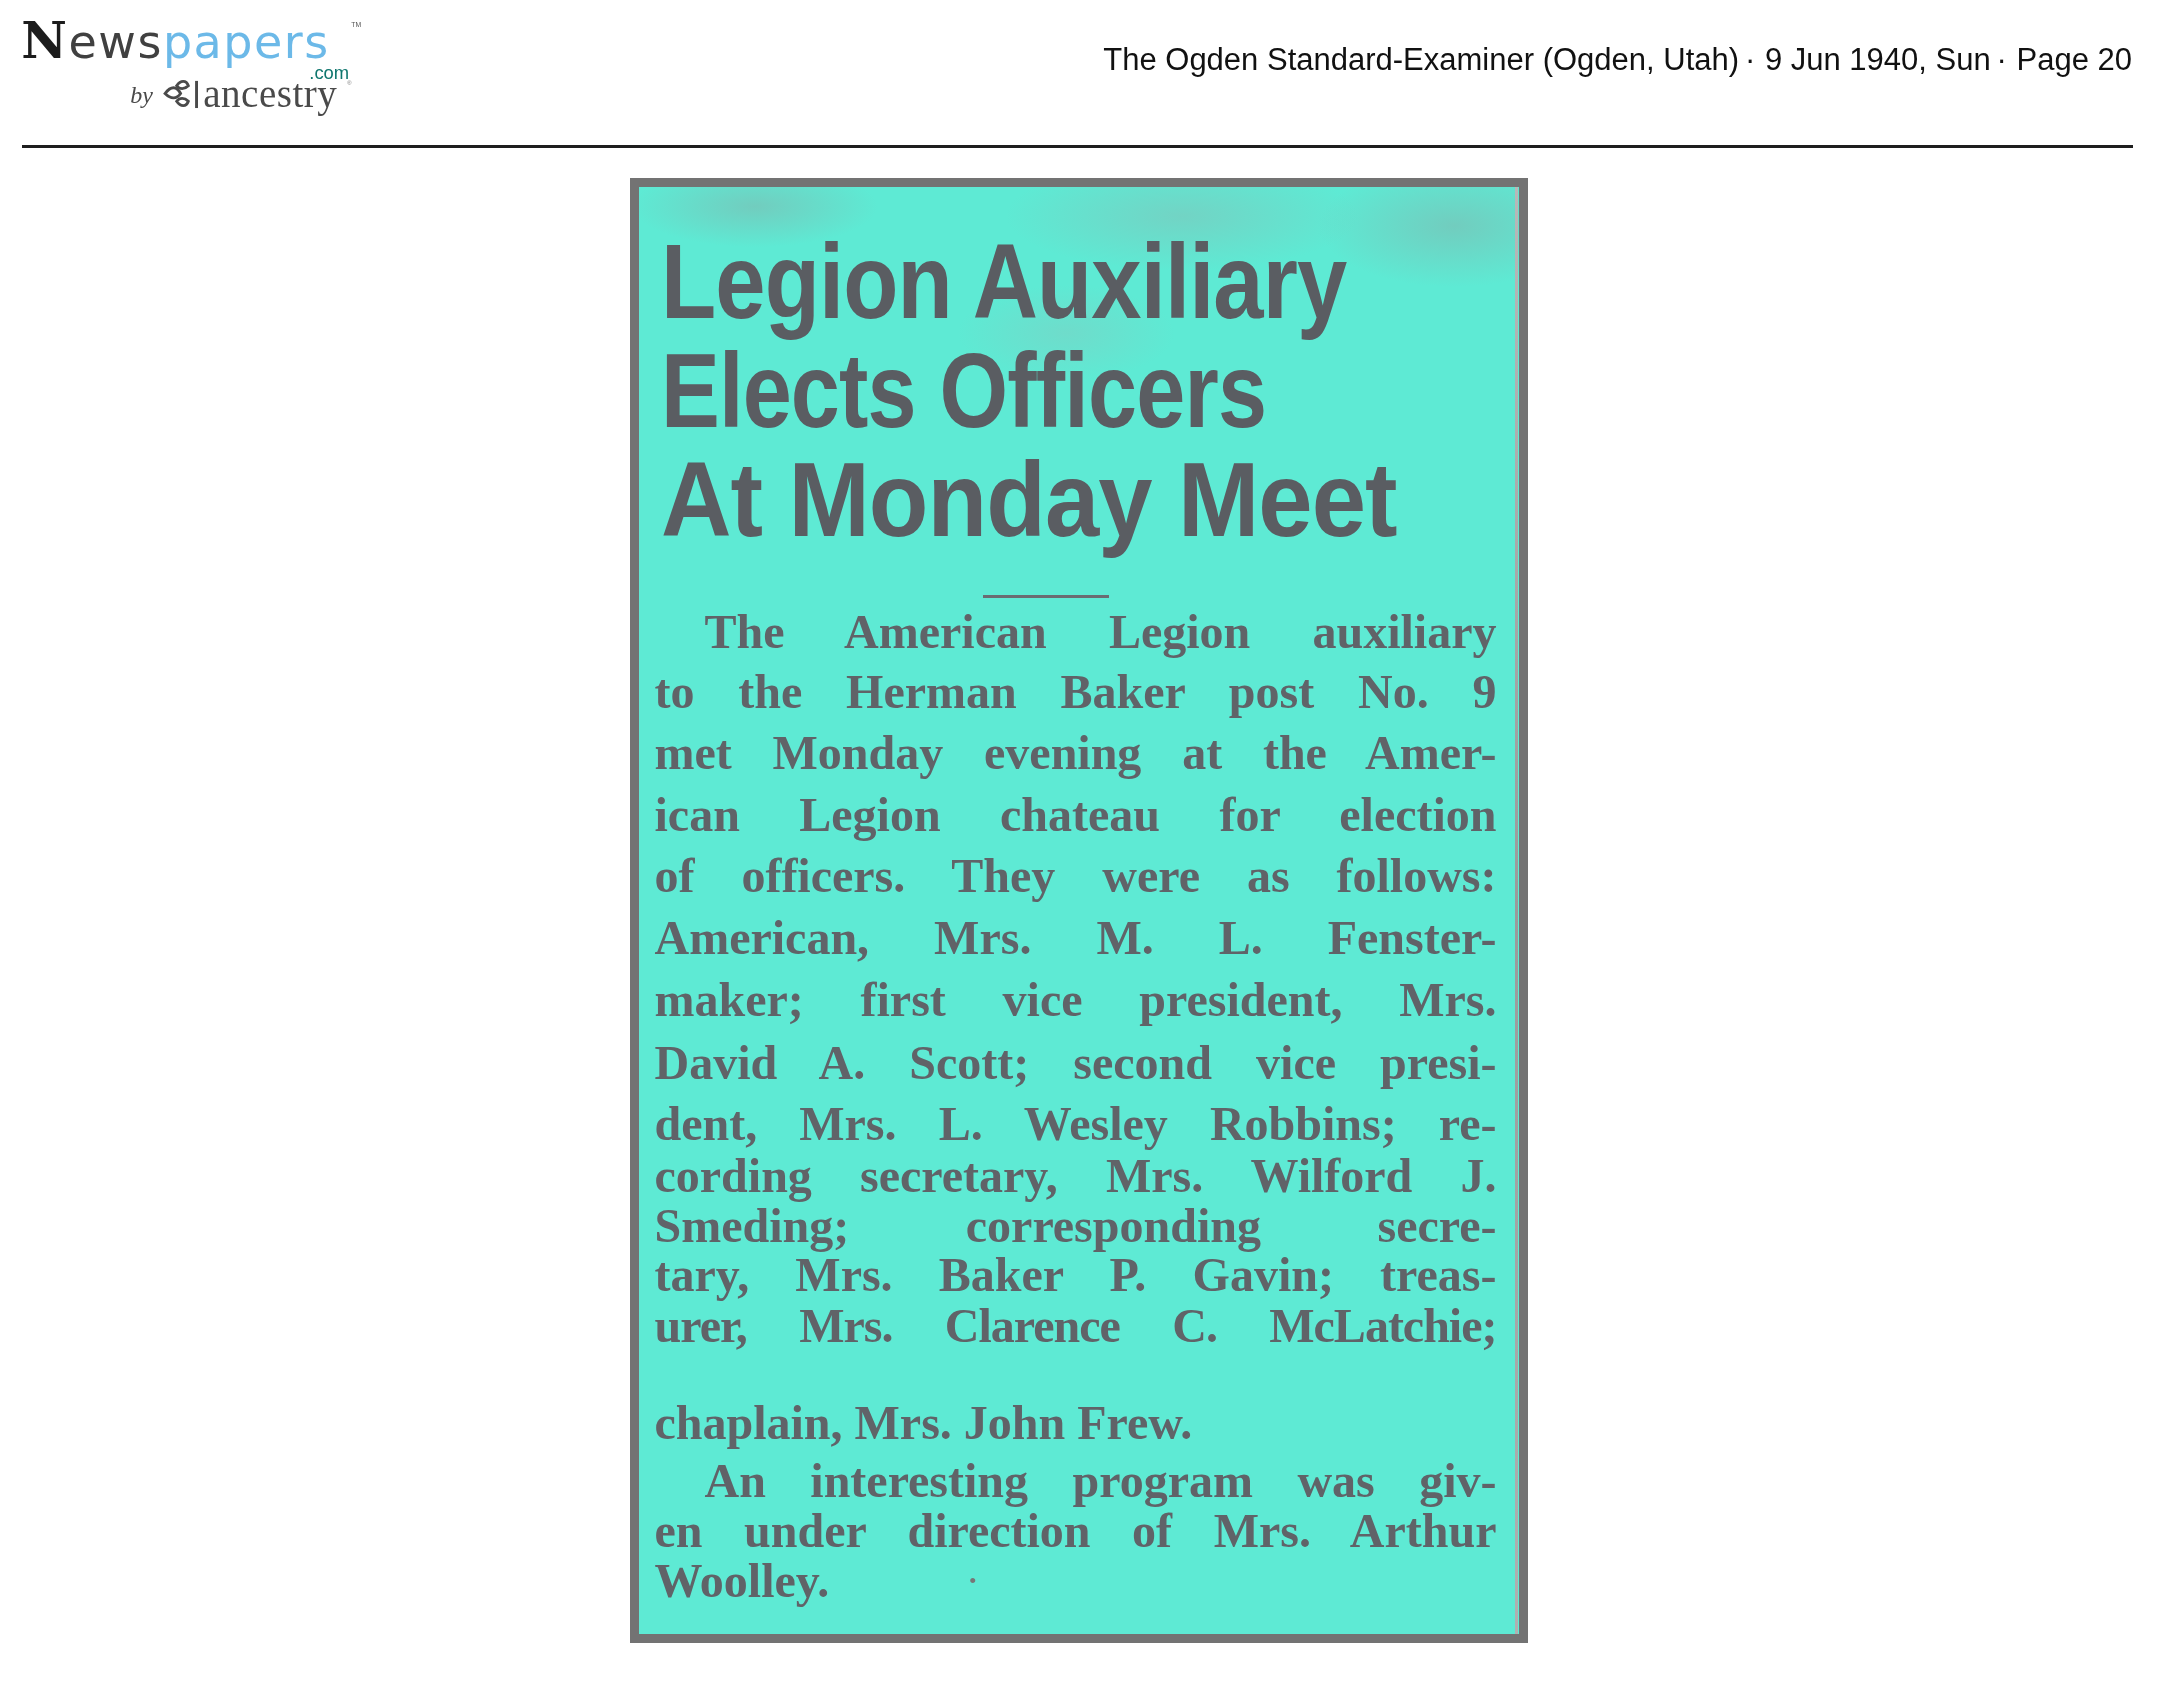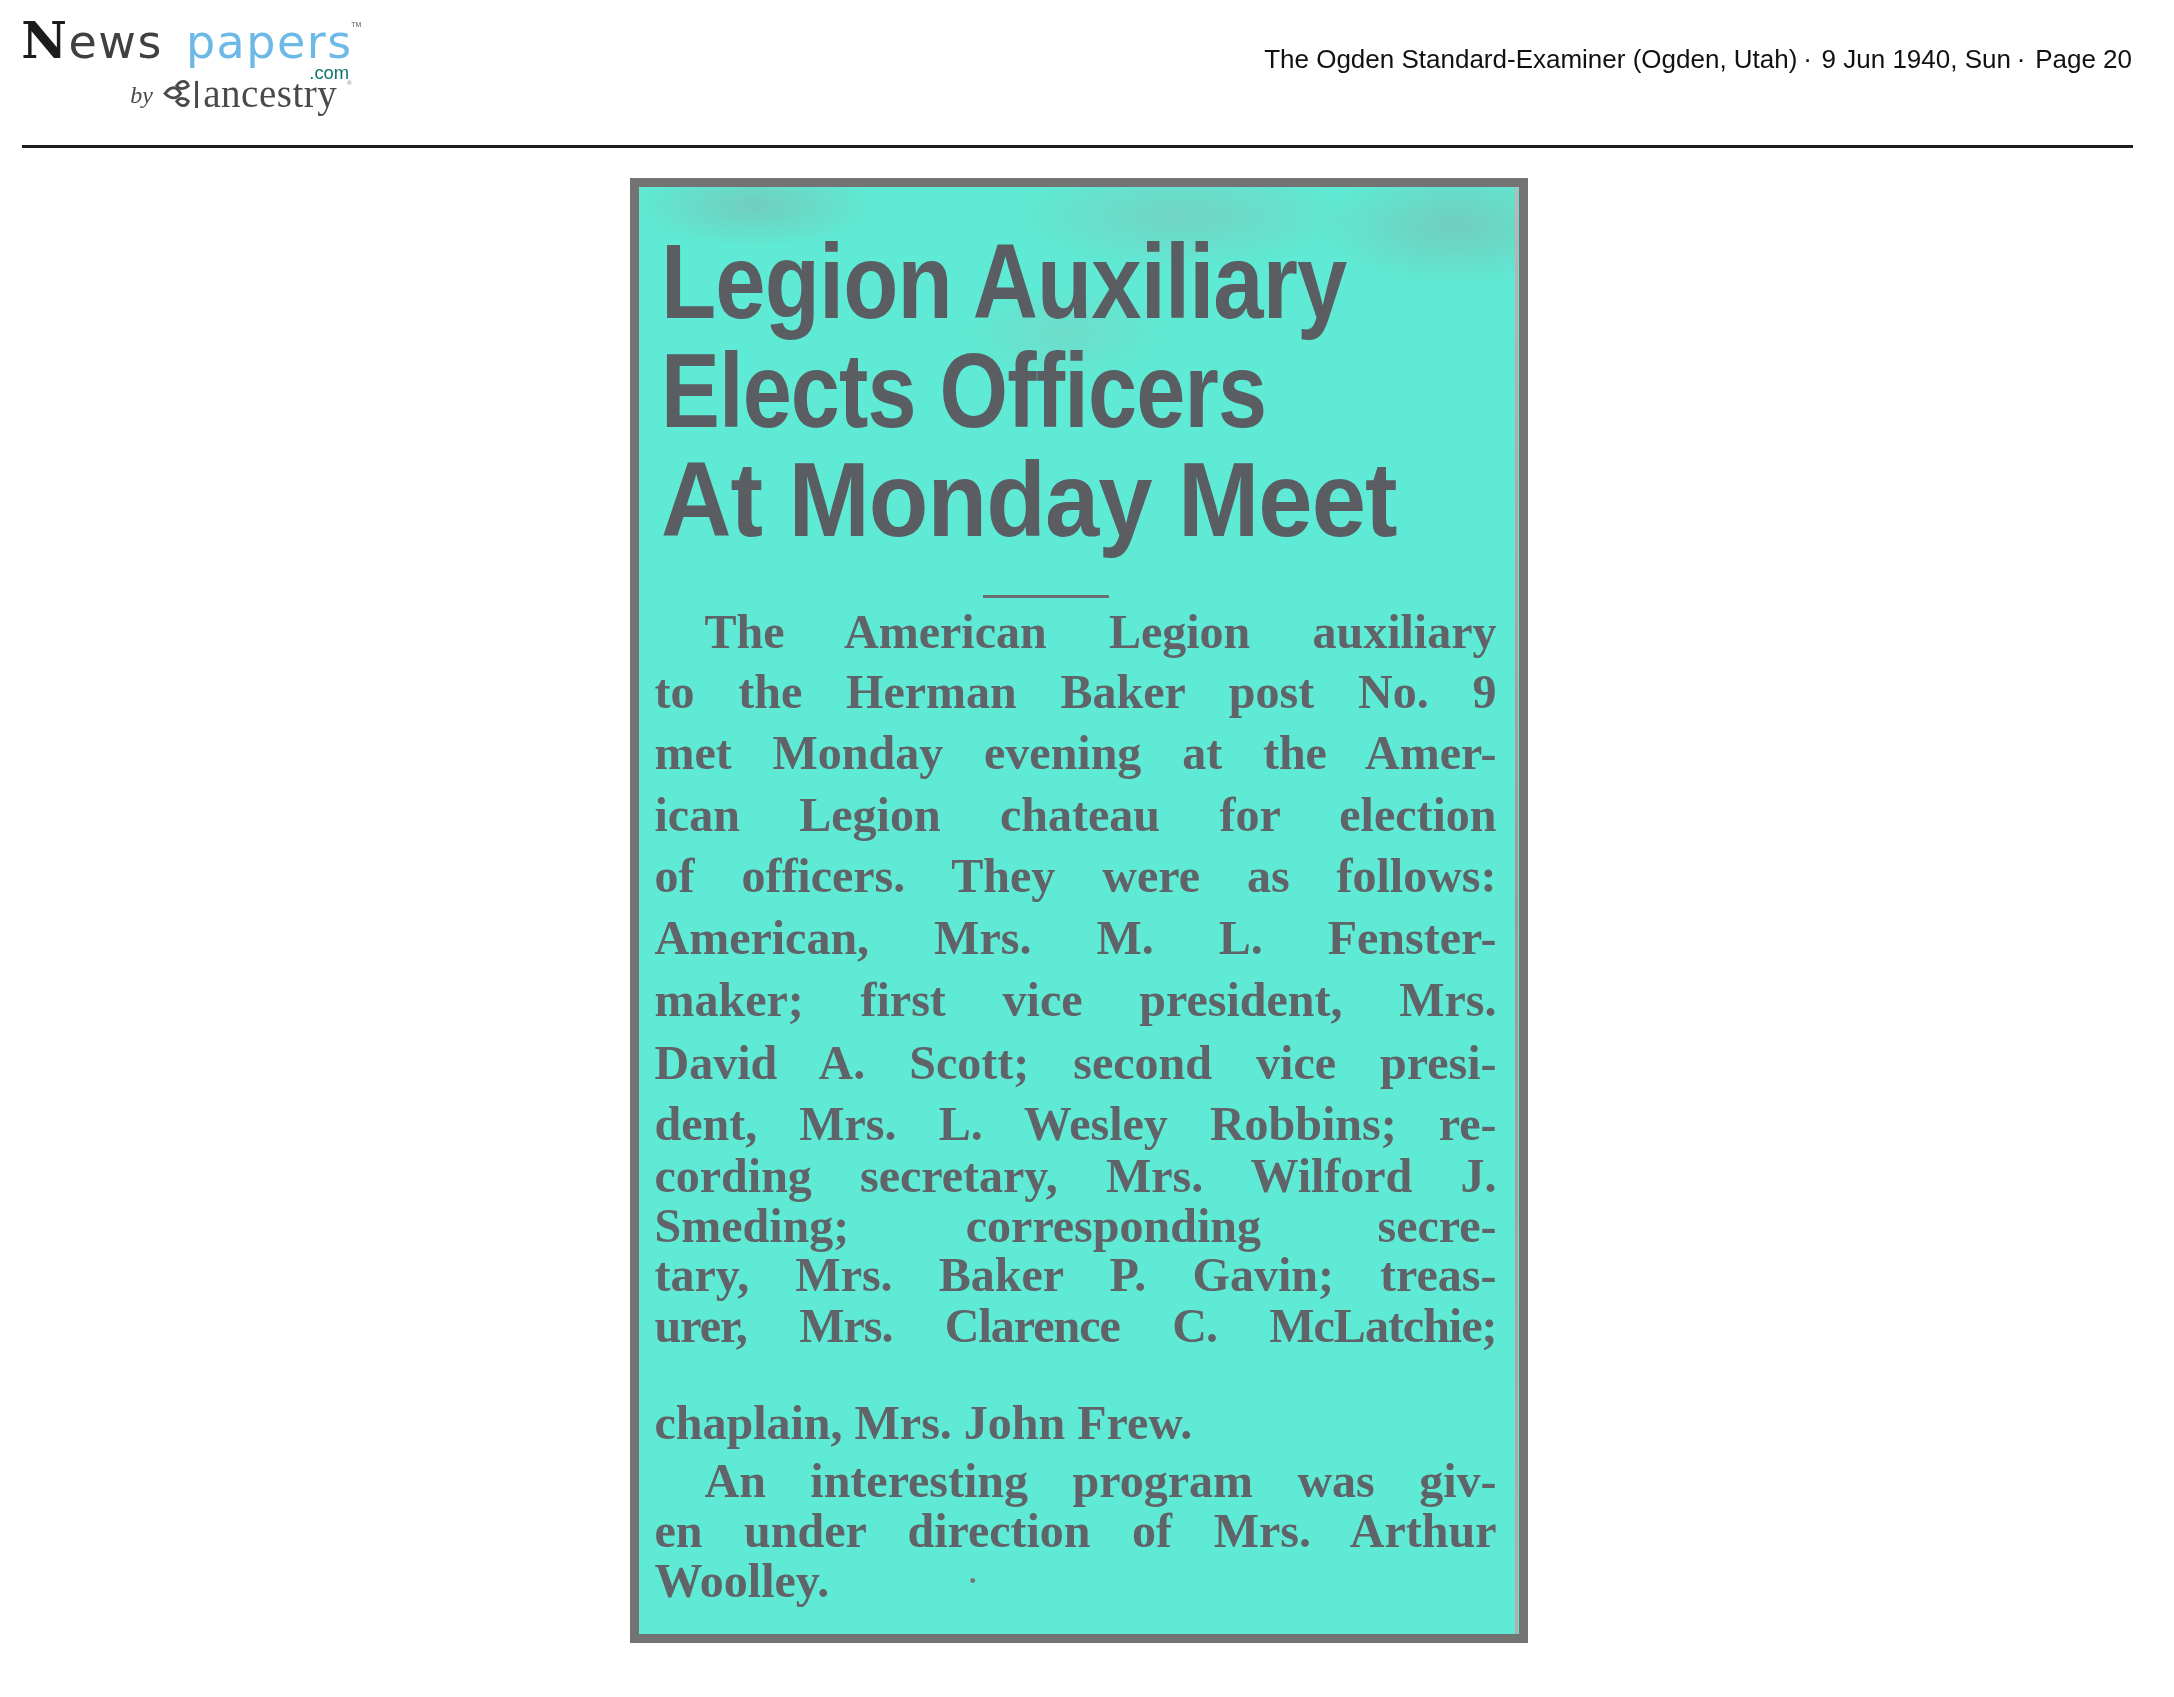--- a/index.html
+++ b/index.html
@@ -33,21 +33,21 @@
     line-height: 54px;
     letter-spacing: 1.5px;
   }
   .logo-n {
     font-family: "DejaVu Serif", serif;
     font-weight: bold;
     font-size: 50px;
     color: #1c1c1c;
   }
   .logo-ews { color: #404040; }
-  .logo-papers { color: #6cb9e8; margin-left: 23px; }
+  .logo-papers { color: #6cb9e8; }
   .logo-tm {
     position: absolute;
     left: 330px;
     top: 7.8px;
     font-size: 6.8px;
     color: #555;
     font-family: "Liberation Sans", sans-serif;
   }
   .logo-com {
     position: absolute;
@@ -91,21 +91,21 @@
     top: 66px;
     font-size: 5.8px;
     color: #777;
   }
   
   .citation {
     position: absolute;
     right: 43px;
     top: 44px;
     font-family: "Liberation Sans", sans-serif;
-    font-size: 26px;
+    font-size: 31px;
     line-height: 31px;
     color: #111;
     white-space: nowrap;
   }
   .citation .sep {
     display: inline-block;
     padding: 0 9.7px 0 5.8px;
   }
   .divider {
     position: absolute;

